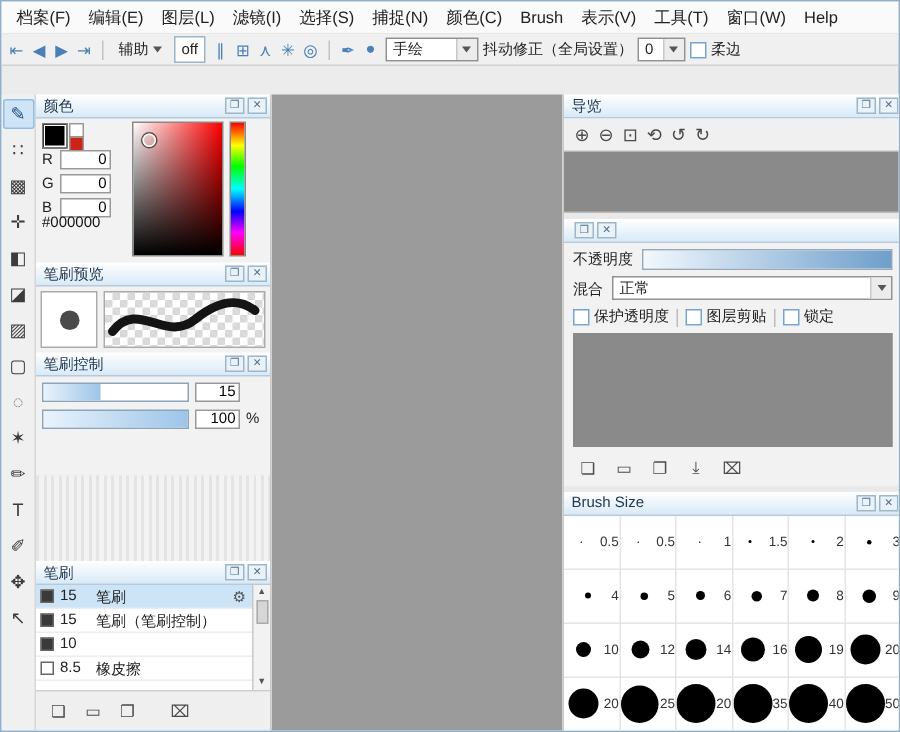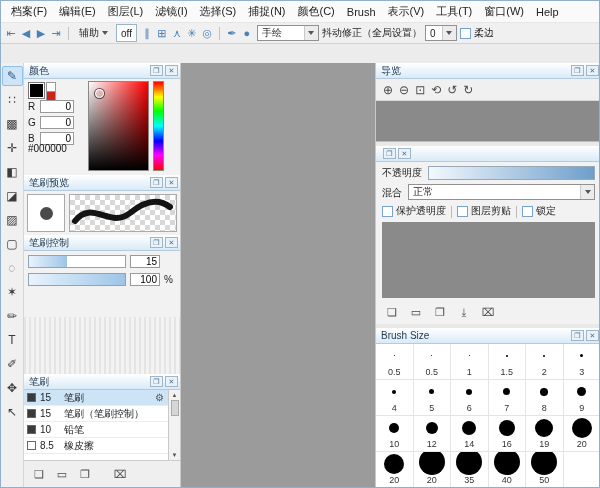--- a/index.html
+++ b/index.html
@@ -109,21 +109,21 @@
   .lslider{flex:1;height:14px;border:1px solid #98a8b8;background:#fff;position:relative;overflow:hidden;box-sizing:border-box}
   .lfill{display:block;height:100%;width:100%;background:linear-gradient(to right,#f2f8fd,#6e9fcb)}
   .lchecks{display:flex;align-items:flex-end;gap:5px;margin-bottom:4px}
   .chk-label{font-size:10px;white-space:nowrap}
   .vsep{width:1px;height:12px;background:#bbb;flex:none}
   .layer-list{height:76px;border:1px solid #8a8a8a;margin-bottom:4px;box-sizing:border-box}
   .layer-footer{display:flex;align-items:center;gap:8px;height:20px;padding:0 2px}
   
   .bs{flex:1;display:flex;flex-direction:column;overflow:hidden}
   .size-grid{flex:1;background:#fff;display:grid;grid-template-columns:repeat(6,1fr);grid-auto-rows:36px;overflow:hidden}
-  .size-cell{border-right:1px solid #e4e4e4;border-bottom:1px solid #e4e4e4;display:flex;flex-direction:column;
+  .size-cell{border-right:1px solid #e4e4e4;border-bottom:1px solid #e4e4e4;display:flex;flex-direction:row;
              align-items:center;justify-content:flex-end;padding-bottom:1px;overflow:hidden}
   .dot-zone{flex:1;display:flex;align-items:center;justify-content:center;width:100%}
   .size-dot{background:#000;border-radius:50%;flex:none}
   .size-num{font-size:9px;color:#333;height:11px;line-height:11px}
 </style>
 </head>
 <body>
 
 <div id="app">
 
@@ -303,21 +303,20 @@
             <span class="gear">⚙</span>
           </div>
           <div class="brush-row">
             <span class="bchip" style="background: rgb(58, 58, 58);"></span>
             <span class="bsize">15</span>
             <span class="blabel">笔刷（笔刷控制）</span>
           </div>
           <div class="brush-row">
             <span class="bchip" style="background: rgb(58, 58, 58);"></span>
             <span class="bsize">10</span>
-            <span class="blabel">铅笔</span>
           </div>
           <div class="brush-row">
             <span class="bchip" style="background: rgb(255, 255, 255);"></span>
             <span class="bsize">8.5</span>
             <span class="blabel">橡皮擦</span>
           </div>
         </div>
     </div>
     <div class="brush-footer">
         <span class="f-icon">❏</span>
@@ -514,20 +513,26 @@
             <span class="size-num">20</span>
           </div>
           <div class="size-cell">
             <span class="dot-zone">
               <span class="size-dot" style="width: 20px; height: 20px;"></span>
             </span>
             <span class="size-num">20</span>
           </div>
           <div class="size-cell">
             <span class="dot-zone">
+              <span class="size-dot" style="width: 25px; height: 25px;"></span>
+            </span>
+            <span class="size-num">25</span>
+          </div>
+          <div class="size-cell">
+            <span class="dot-zone">
               <span class="size-dot" style="width: 26px; height: 26px;"></span>
             </span>
             <span class="size-num">20</span>
           </div>
           <div class="size-cell">
             <span class="dot-zone">
               <span class="size-dot" style="width: 26px; height: 26px;"></span>
             </span>
             <span class="size-num">35</span>
           </div>

